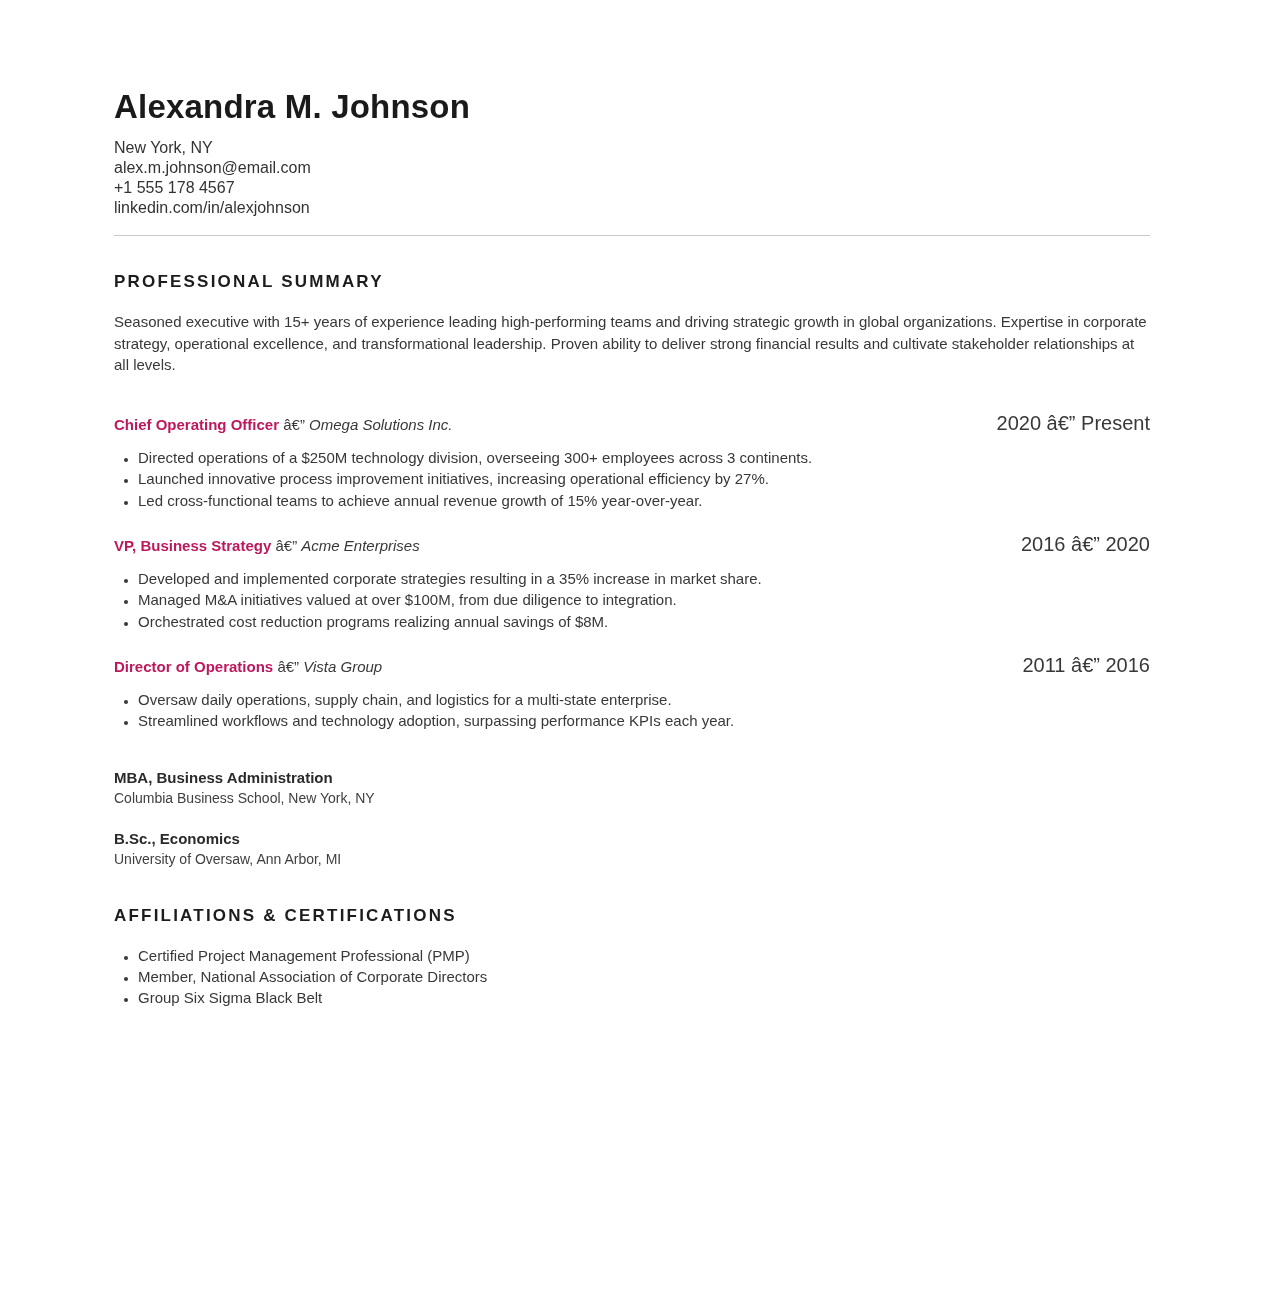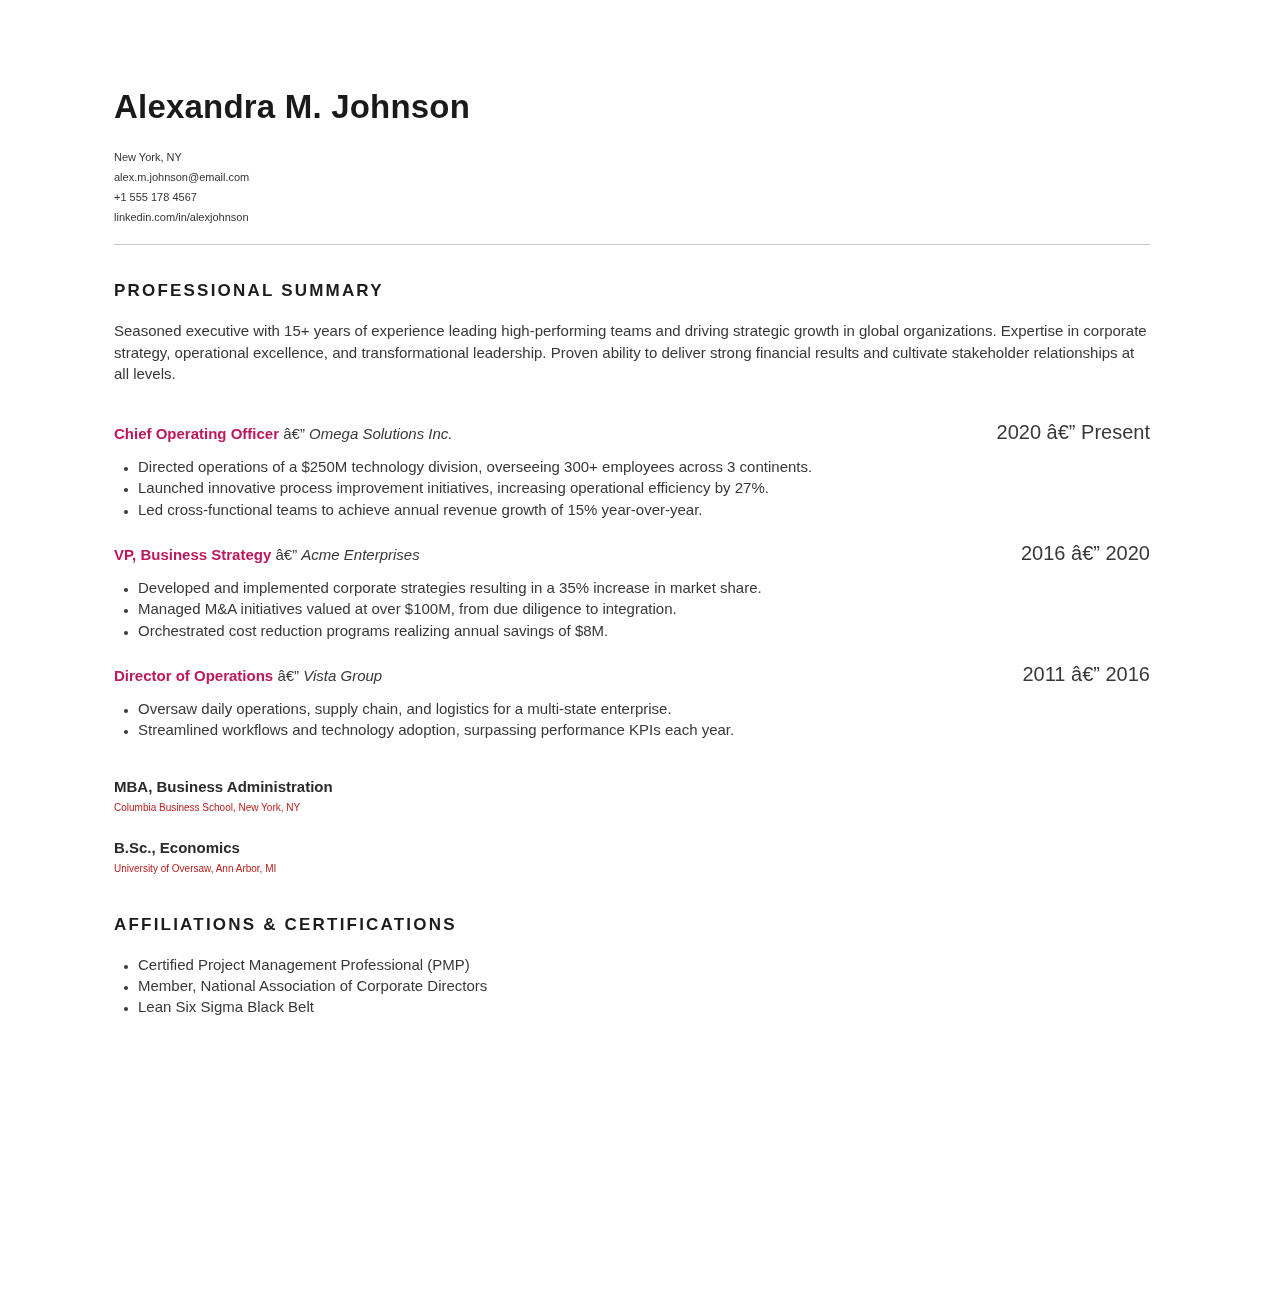--- a/index.html
+++ b/index.html
@@ -16,24 +16,24 @@
   .page {
     padding: 88px 113px 60px 114px;
     width: 100%;
   }
   
   .name {
     font-size: 33px;
     font-weight: 700;
     color: #1a1a1a;
     letter-spacing: 0.2px;
-    margin-bottom: 21px;
+    margin-bottom: 12px;
   }
   .contact-block {
-    font-size: 11px;
+    font-size: 16px;
     line-height: 20px;
     color: #333333;
   }
   hr.header-divider {
     border: none;
     border-top: 1px solid #c9c9c9;
     margin-top: 17px;
     margin-bottom: 0;
   }
   
@@ -77,22 +77,22 @@
   .job ul.bullet-list li { margin-bottom: 0.5px; }
   
   .edu-entry { margin-bottom: 19px; }
   .edu-degree {
     font-size: 15px;
     font-weight: 700;
     color: #2a2a2a;
     line-height: 21px;
   }
   .edu-school {
-    font-size: 10px;
-    color: #b91c1c;
+    font-size: 14px;
+    color: #404040;
     line-height: 21px;
   }
 </style>
 </head>
 <body>
 
 <div class="page">
 
   <header>
     <h1 class="name">Alexandra M. Johnson</h1>
@@ -171,17 +171,17 @@
       <div class="edu-degree">B.Sc., Economics</div>
       <div class="edu-school">University of Oversaw, Ann Arbor, MI</div>
     </div>
   </section>
 
   <section class="section">
     <h2 class="section-heading">AFFILIATIONS &amp; CERTIFICATIONS</h2>
     <ul class="bullet-list">
       <li>Certified Project Management Professional (PMP)</li>
       <li>Member, National Association of Corporate Directors</li>
-      <li>Lean Six Sigma Black Belt</li>
+      <li>Group Six Sigma Black Belt</li>
     </ul>
   </section>
 
 </div>
 
 </body></html>

